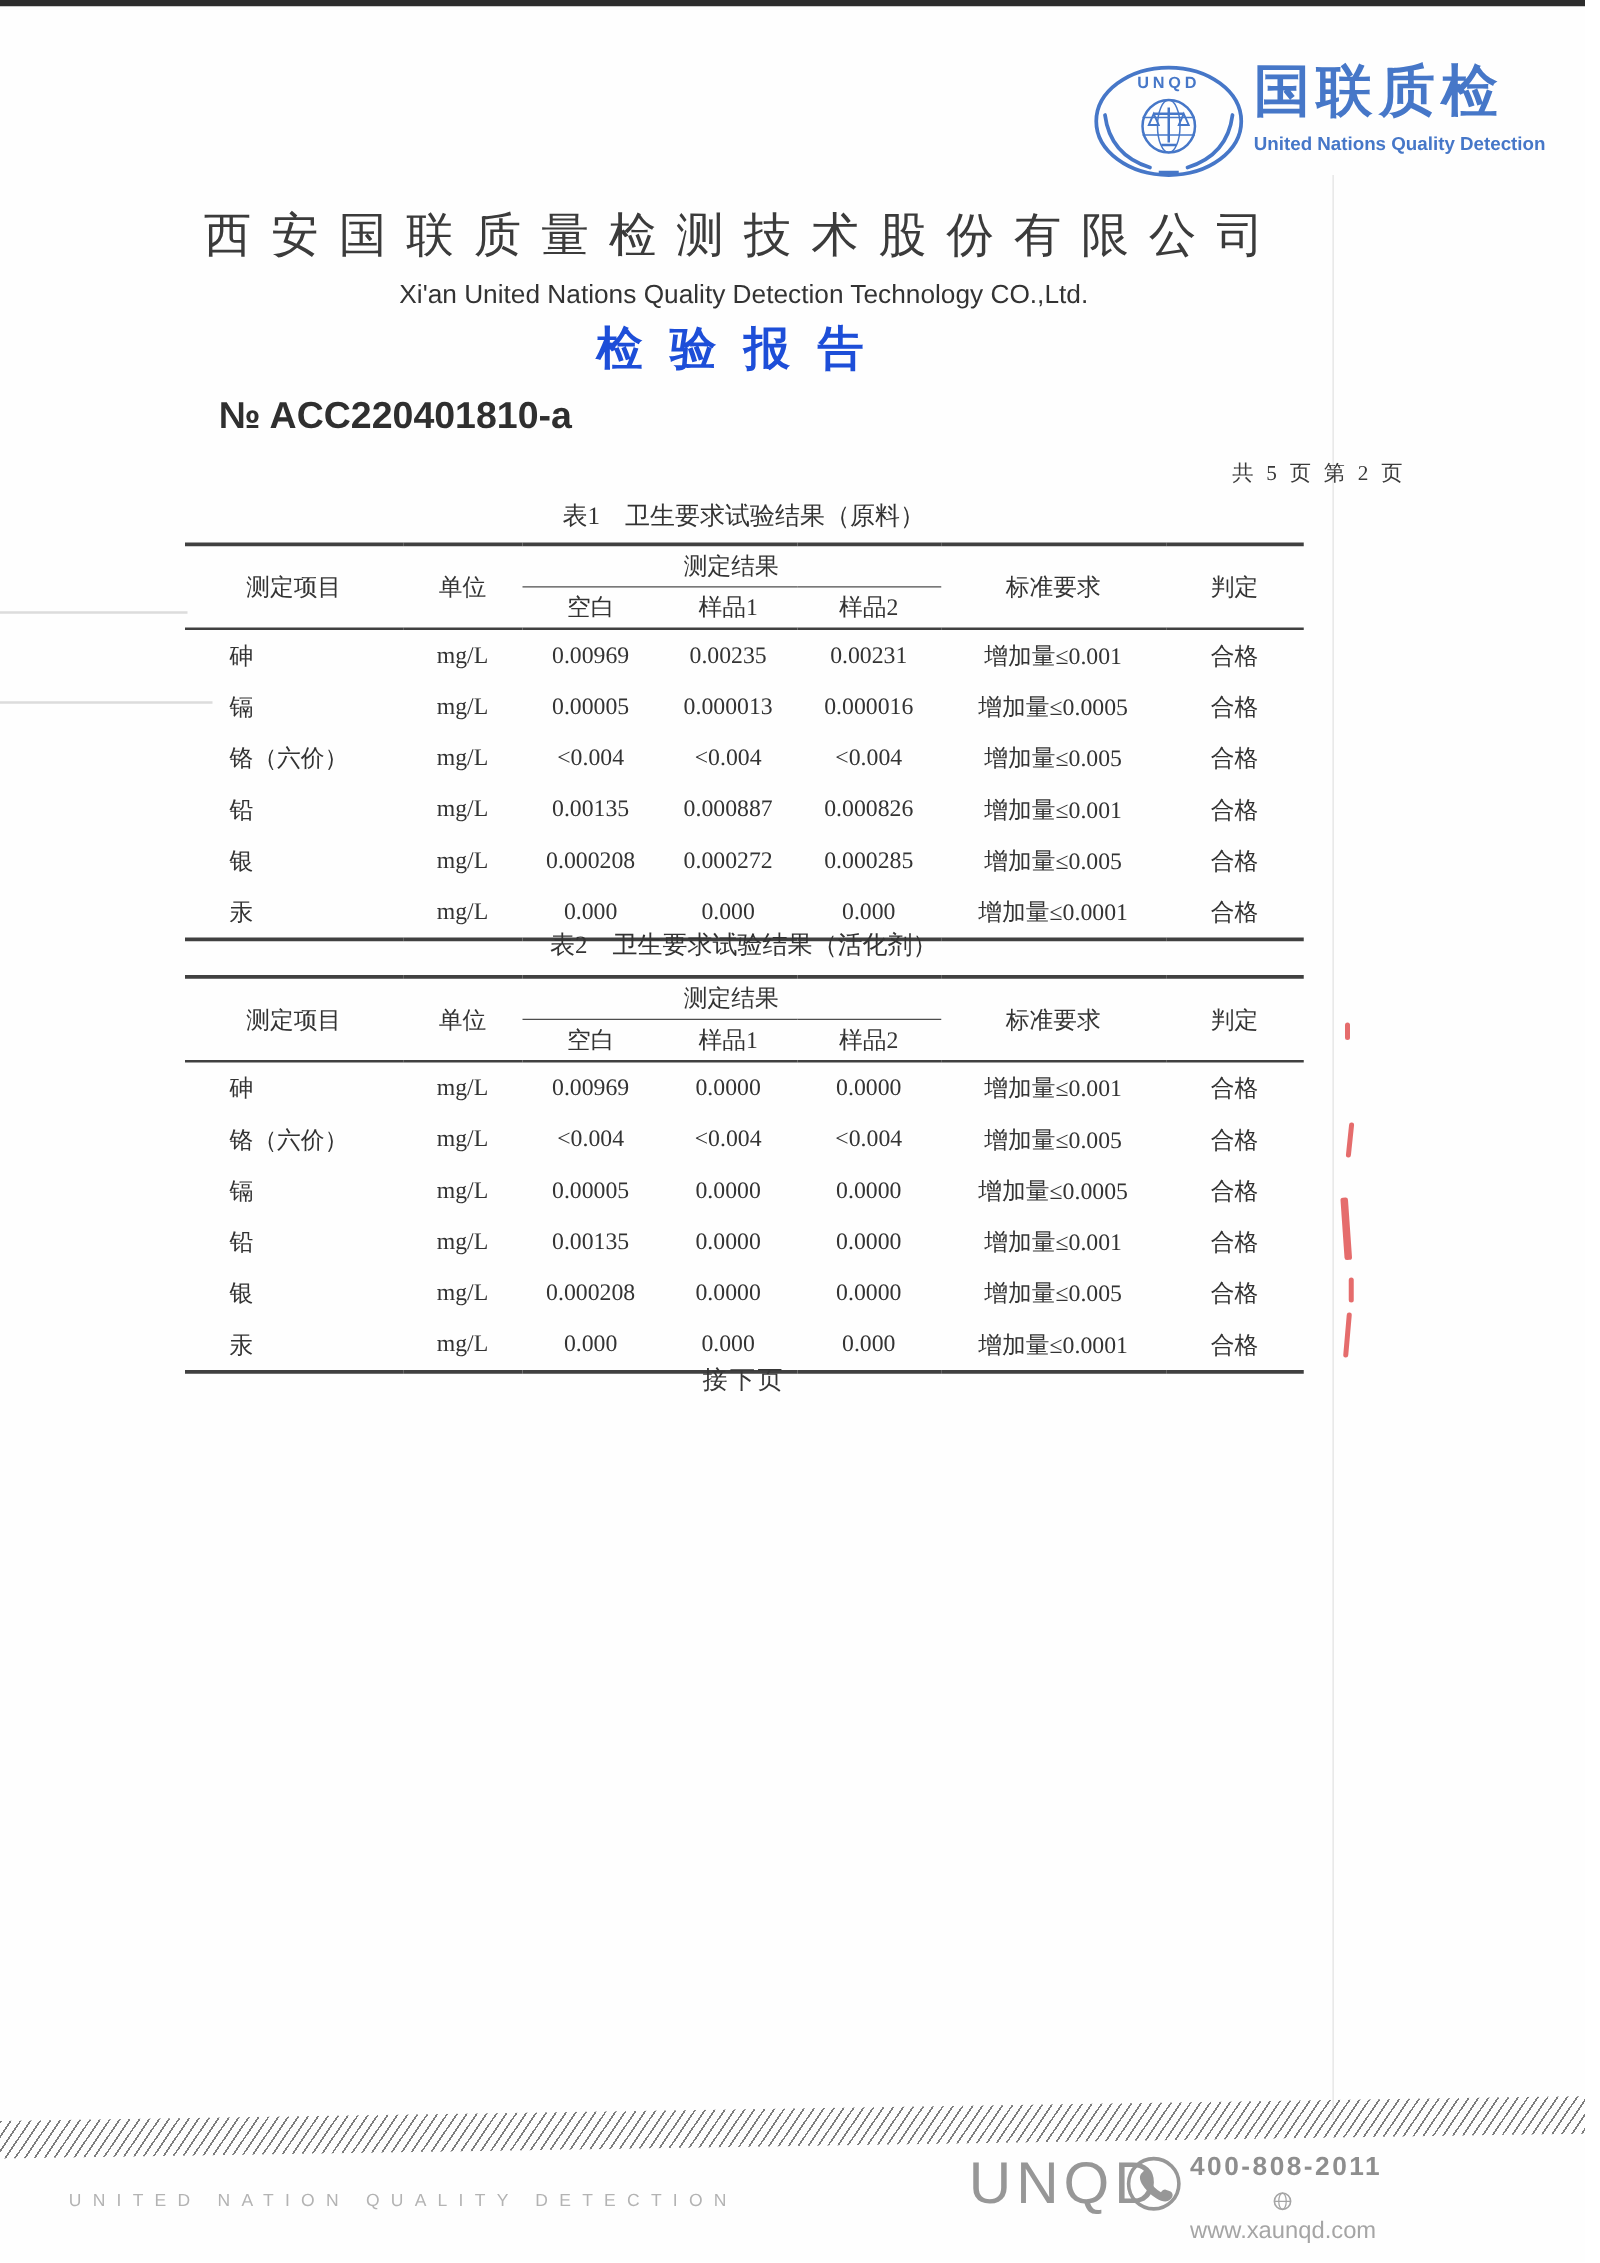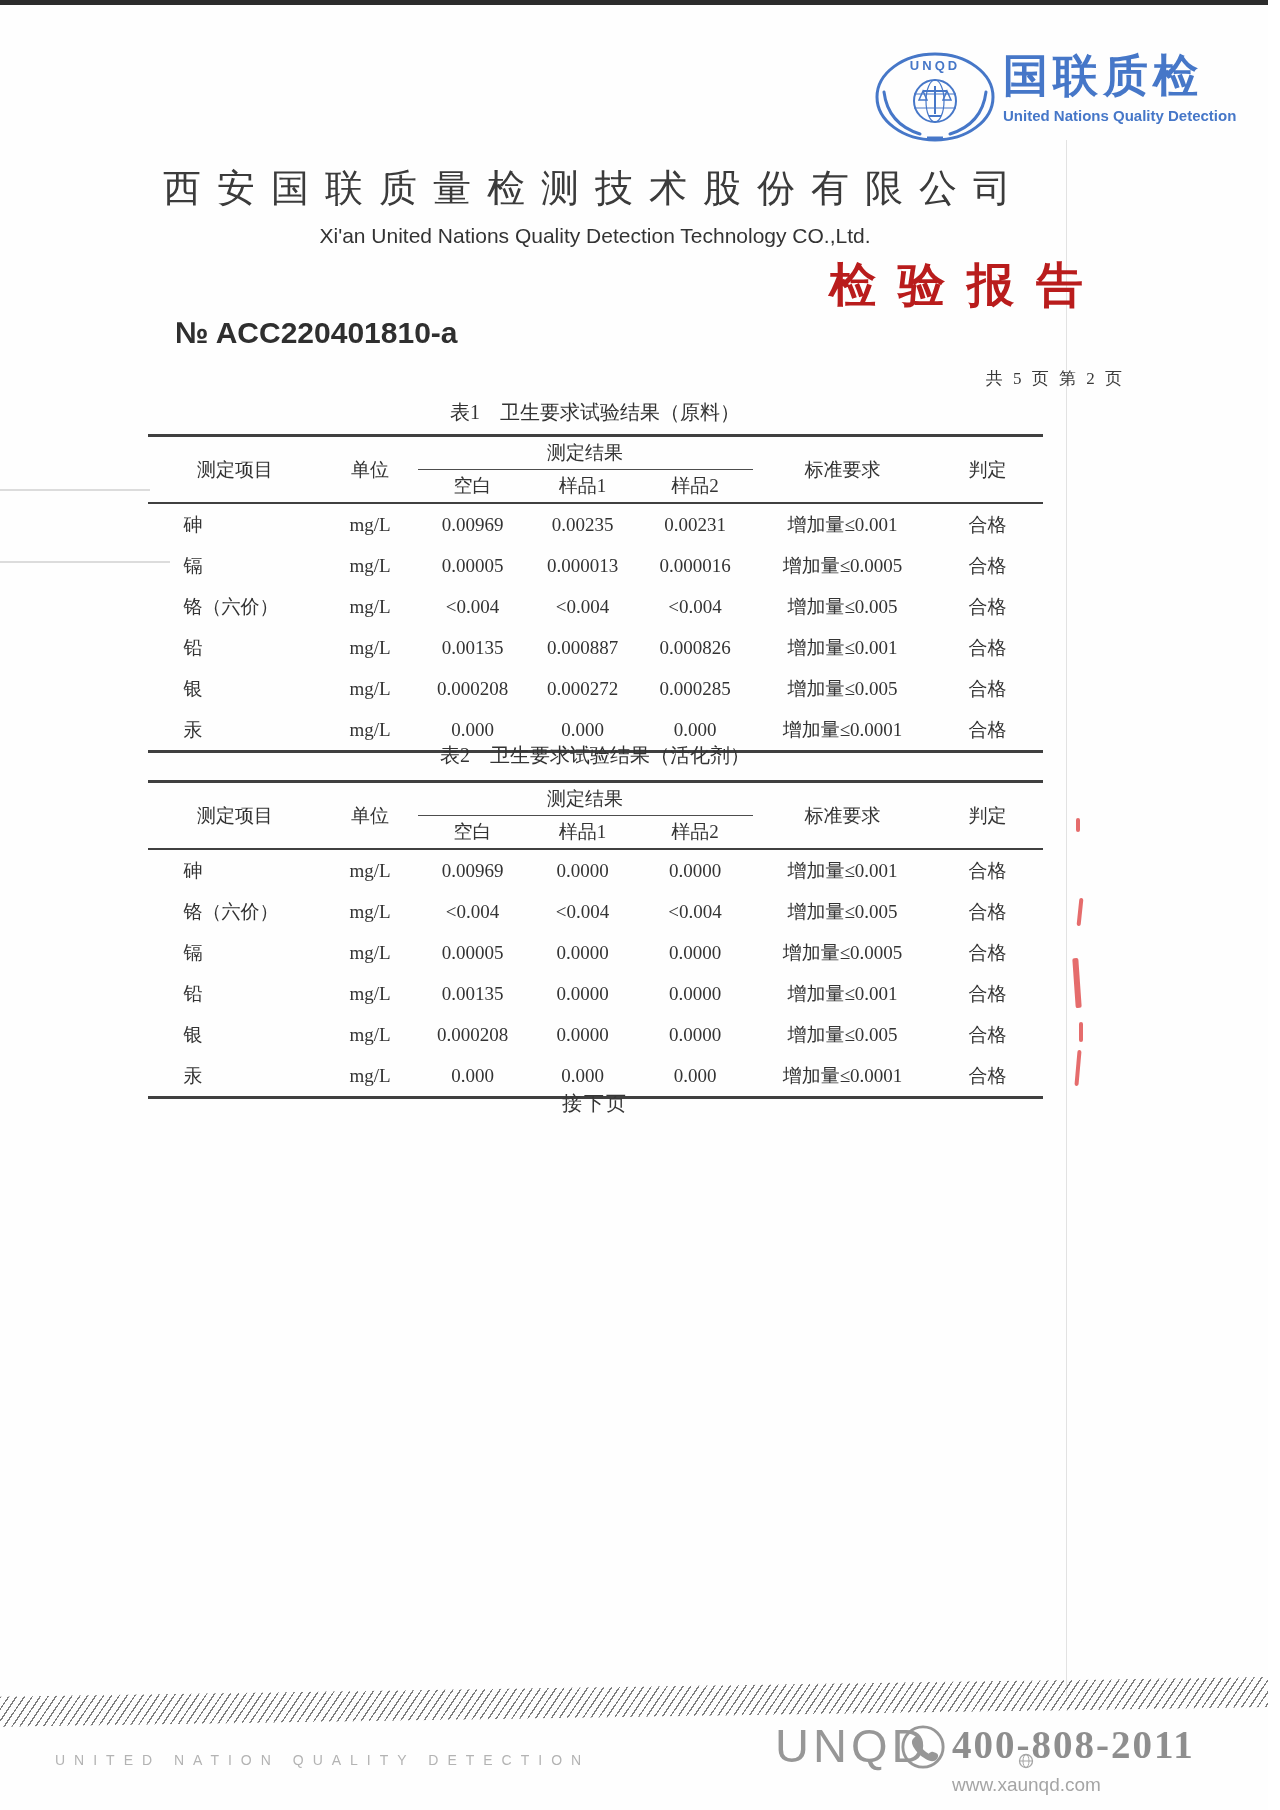--- a/index.html
+++ b/index.html
@@ -8,29 +8,29 @@
   
   .top-edge{position:absolute;left:0;top:0;width:1280px;height:5px;background:#2c2c2c;}
   .edge-line-right{position:absolute;left:1066px;top:140px;width:1px;height:1556px;background:#e2e2e2;}
   .streak{position:absolute;background:#dcdcdc;height:2px;}
   .streak.s1{left:0;top:489px;width:150px;}
   .streak.s2{left:0;top:561px;width:170px;}
   .red-mark{position:absolute;width:4px;background:#e05252;border-radius:2px;opacity:.85;}
   
   .logo-emblem{position:absolute;left:872px;top:50px;}
   .brand-text{position:absolute;left:1003px;top:52px;width:260px;}
-  .brand-cn{font-family:Liberation Serif, serif;font-weight:700;
+  .brand-cn{font-family:Liberation Mono, monospace;font-weight:700;
             font-size:45px;line-height:1.1;color:#4677c8;letter-spacing:5px;white-space:nowrap;}
   .brand-en{font-family:"Liberation Sans","DejaVu Sans",sans-serif;font-weight:700;
             font-size:15px;color:#4677c8;margin-top:5px;white-space:nowrap;}
   
   .cblock{position:absolute;left:85px;width:1020px;text-align:center;}
   .company-cn{top:163px;font-size:38px;font-weight:500;letter-spacing:16px;color:#3b3b3b;white-space:nowrap;}
   .company-en{top:224px;font-family:"Liberation Sans","DejaVu Sans",sans-serif;font-size:21px;color:#333;}
-  .report-title{top:254px;font-size:47px;font-weight:700;letter-spacing:22px;color:#b91c1c;white-space:nowrap;text-align:right;}
+  .report-title{top:254px;font-size:37px;font-weight:700;letter-spacing:22px;color:#1d4ed8;white-space:nowrap;}
   .report-no{position:absolute;left:175px;top:316px;font-family:"Liberation Sans","DejaVu Sans",sans-serif;
              font-weight:700;font-size:30px;color:#2f2f2f;}
   .page-info{position:absolute;left:985px;top:367px;width:140px;text-align:right;
              font-size:17px;letter-spacing:3px;color:#3a3a3a;white-space:nowrap;}
   .tbl-caption{font-size:20px;color:#333;}
   .cap1{top:399px;} .cap2{top:742px;}
   .tbl-wrap{position:absolute;left:85px;width:1020px;}
   .tw1{top:434px;} .tw2{top:780px;}
   
   table.rpt{width:895px;margin:0 auto;border-collapse:collapse;
@@ -43,22 +43,22 @@
   .continuation{top:1090px;font-size:20px;letter-spacing:2px;}
   
   .hatch{position:absolute;left:-10px;top:1697px;width:1300px;height:30px;
          transform:rotate(-0.9deg);transform-origin:left center;
          background:repeating-linear-gradient(-55deg,#7d7d7d 0px,#7d7d7d 1.3px,transparent 1.3px,transparent 6.5px);}
   .footer-slogan{position:absolute;left:55px;top:1752px;font-family:"Liberation Sans","DejaVu Sans",sans-serif;
                  font-size:14px;letter-spacing:9px;color:#b3b3b3;white-space:nowrap;}
   .footer-brand{position:absolute;left:775px;top:1718px;font-family:"Liberation Sans","DejaVu Sans",sans-serif;
                 font-size:47px;font-weight:500;color:#979797;letter-spacing:4px;}
   .phone-icon{position:absolute;left:900px;top:1724px;}
-  .footer-phone{position:absolute;left:952px;top:1722px;font-family:Liberation Serif, serif;
-                font-size:39px;font-weight:700;color:#8e8e8e;letter-spacing:2px;}
+  .footer-phone{position:absolute;left:952px;top:1722px;font-family:Liberation Sans, sans-serif;
+                font-size:21px;font-weight:700;color:#8e8e8e;letter-spacing:2px;}
   .footer-site{position:absolute;left:952px;top:1753px;font-family:"Liberation Sans","DejaVu Sans",sans-serif;
                font-size:19px;color:#a5a5a5;display:flex;align-items:center;gap:5px;flex-direction:column;}
 </style>
 </head>
 <body>
 
 <div class="page">
 
   <div class="top-edge"></div>
   <div class="edge-line-right"></div>

